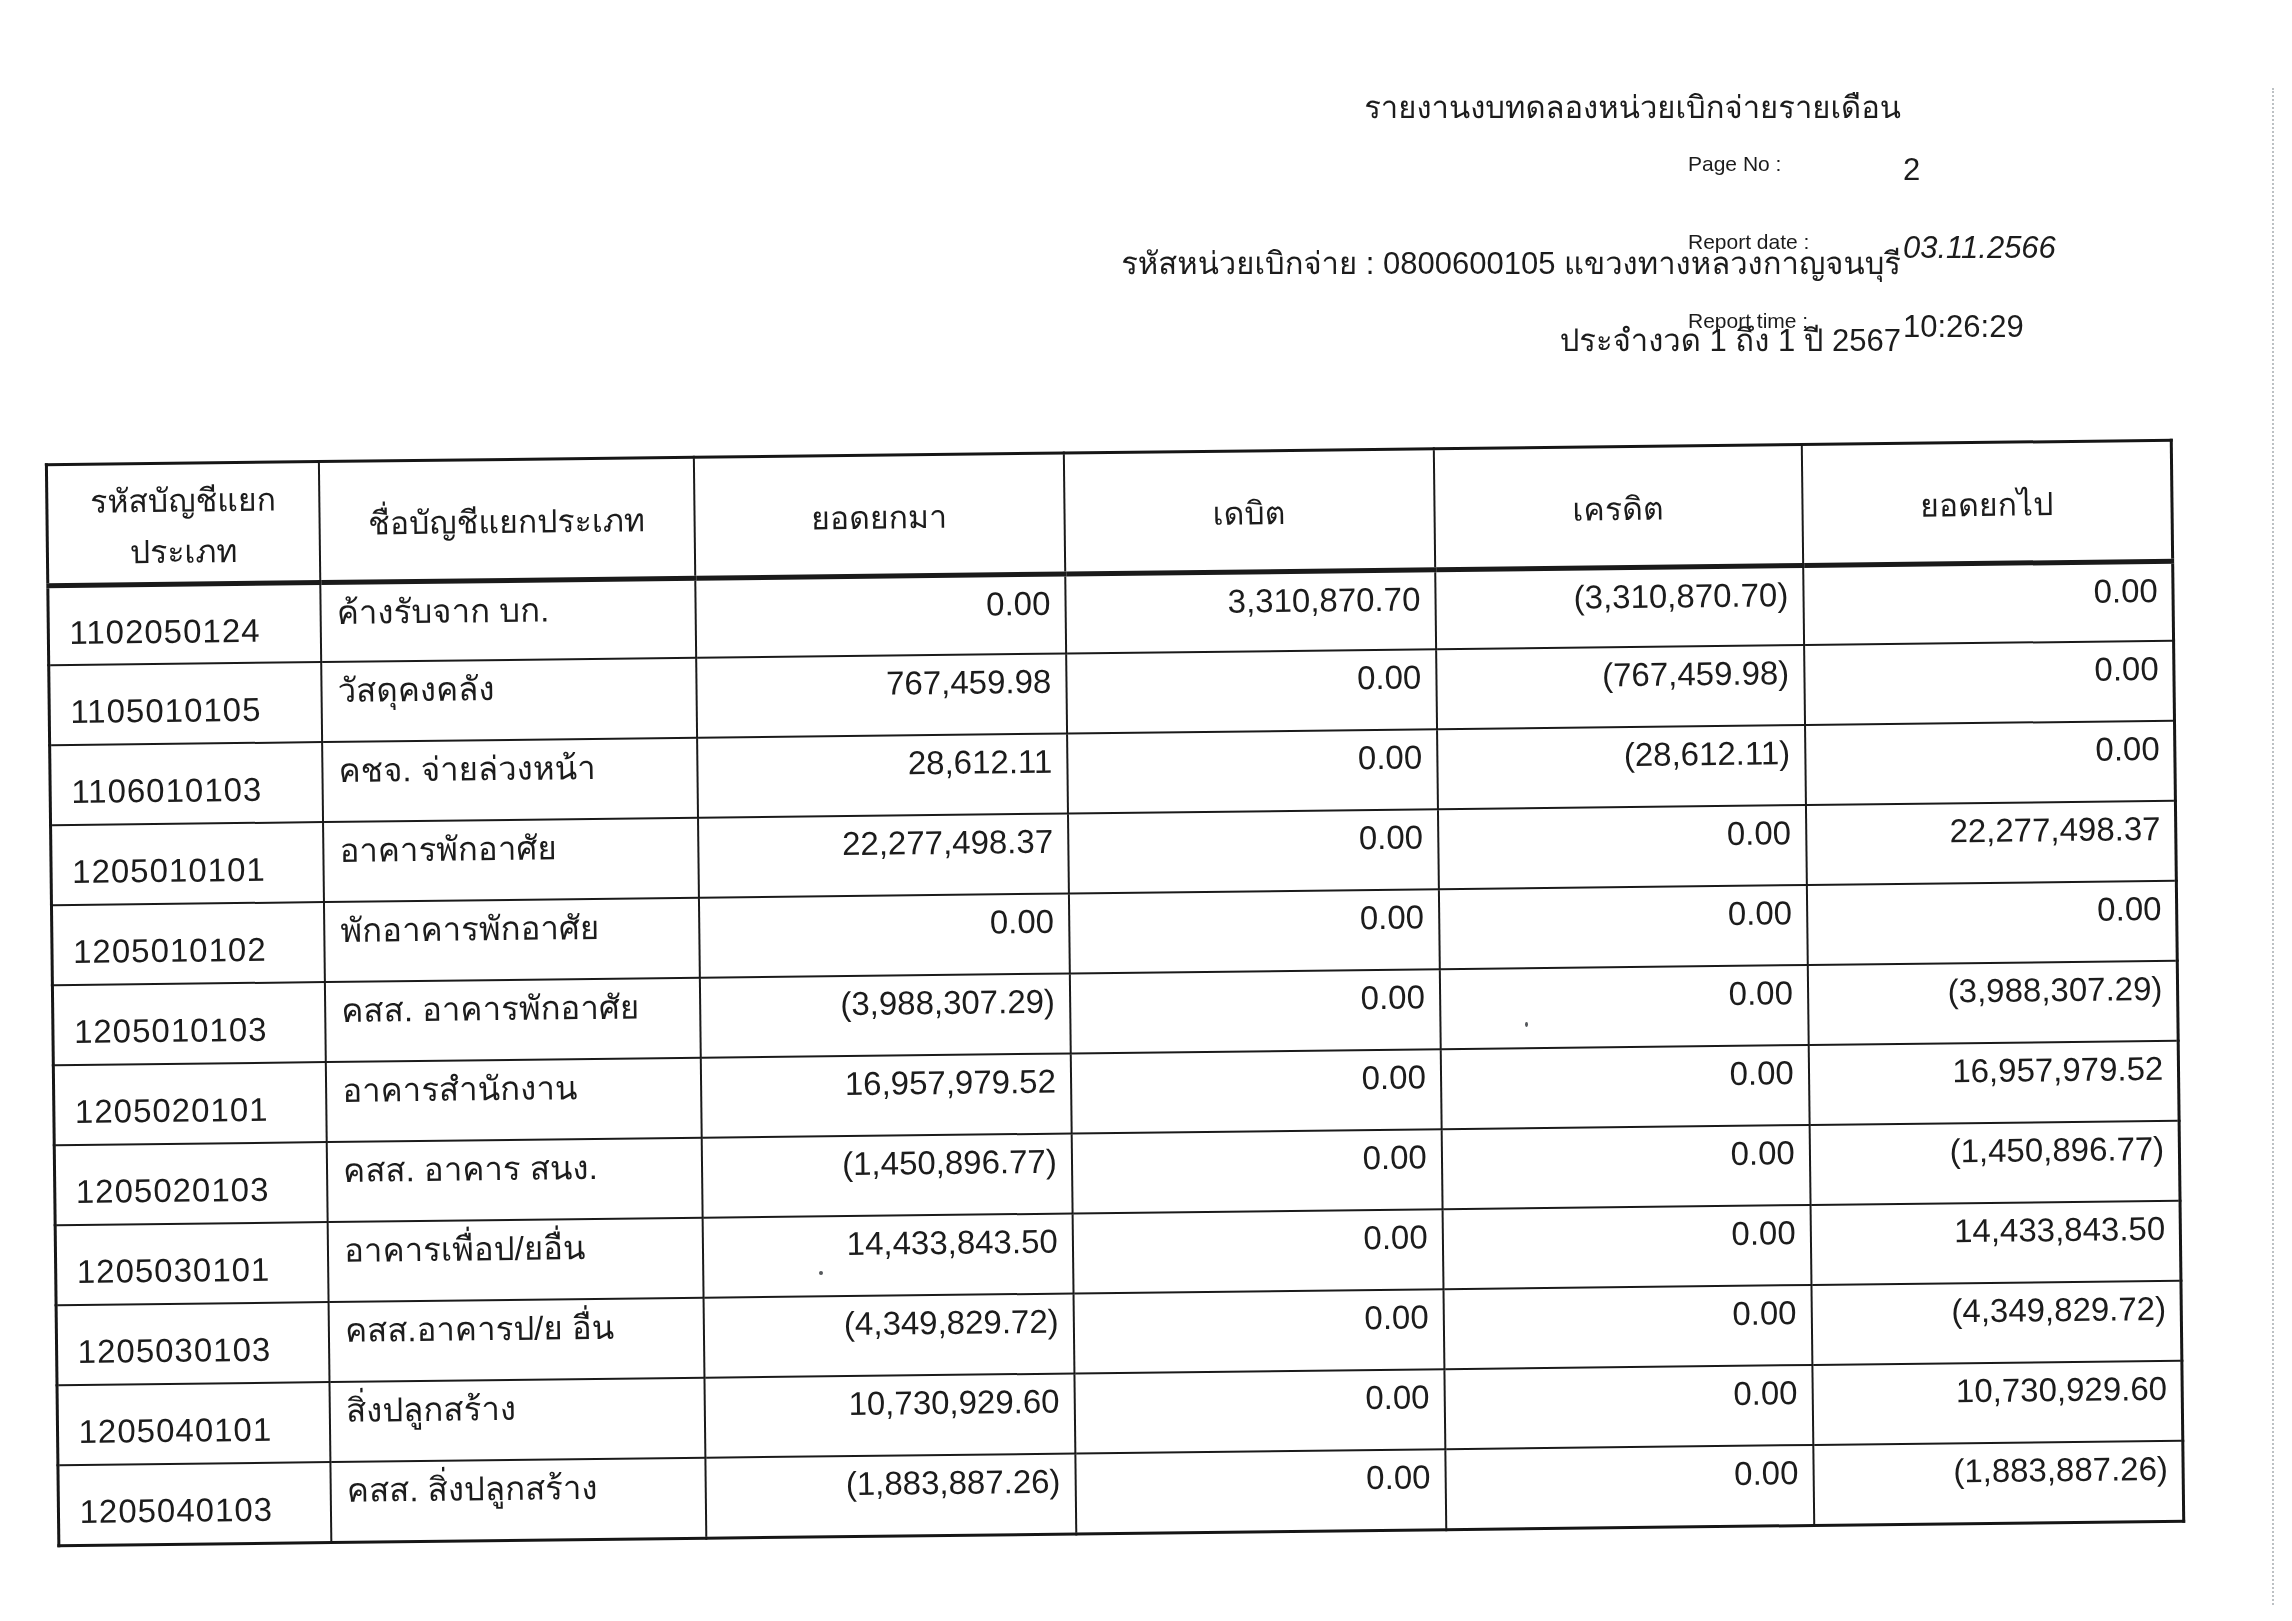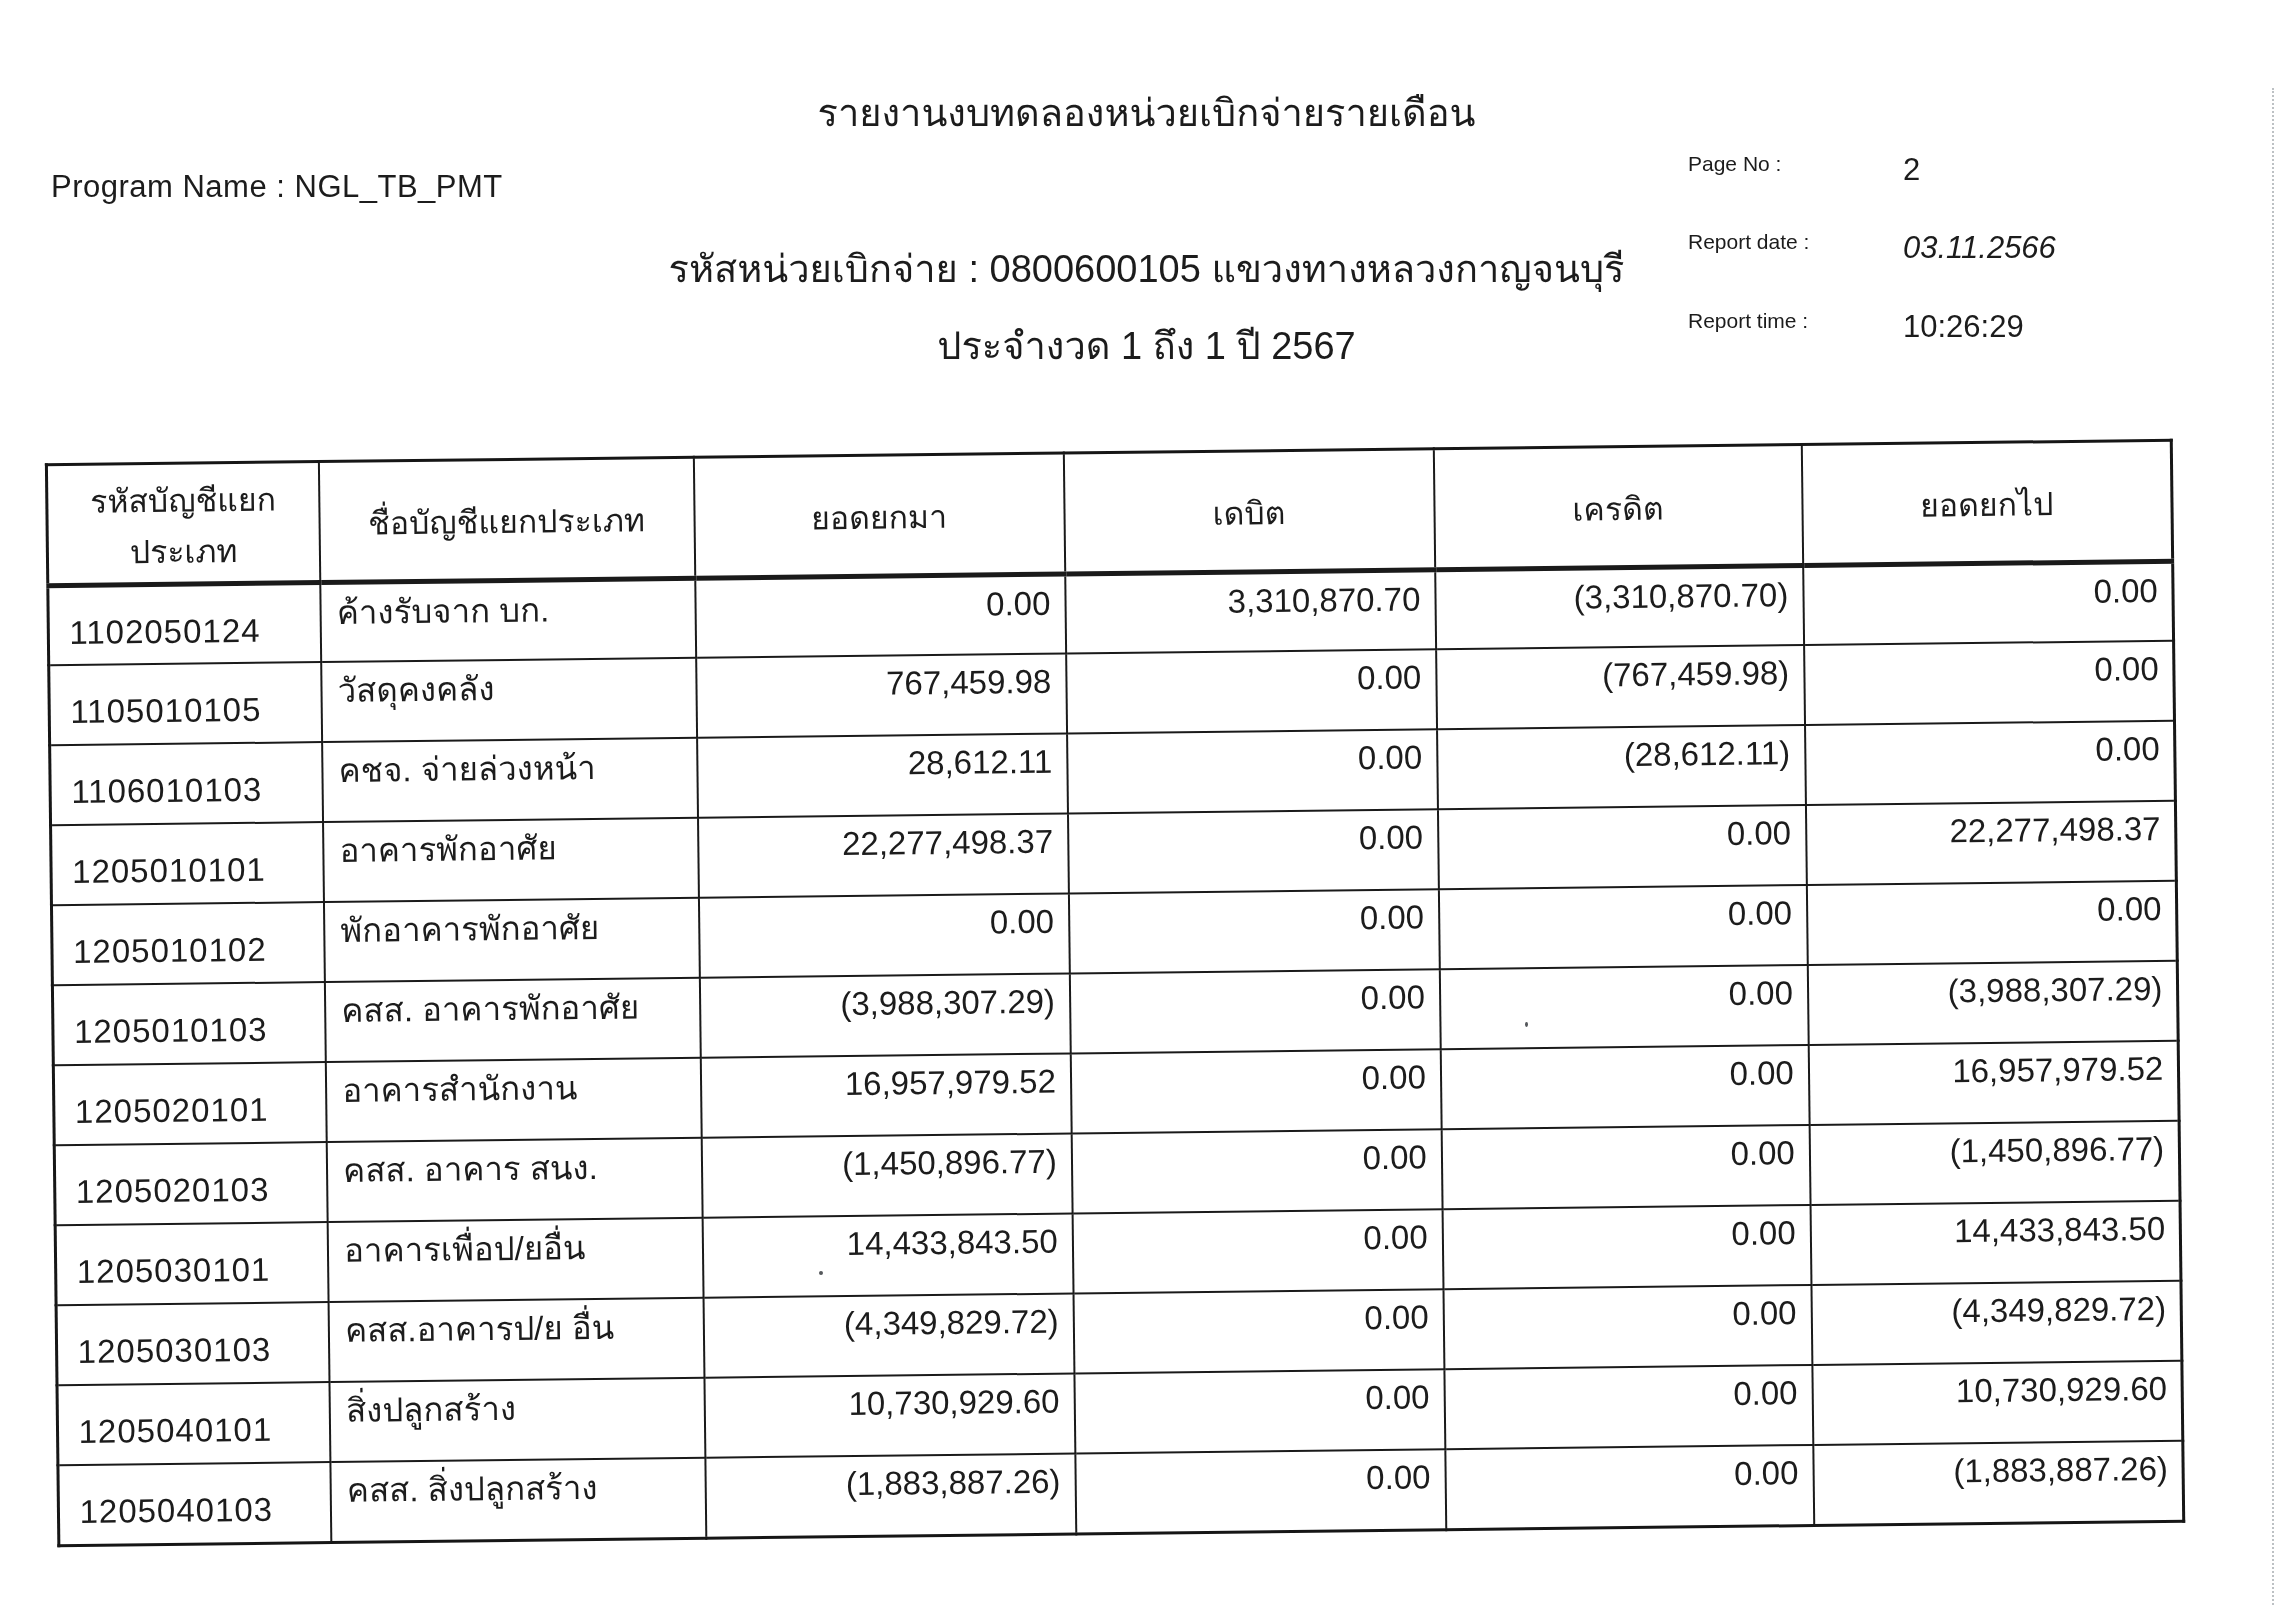--- a/index.html
+++ b/index.html
@@ -12,21 +12,21 @@
     background: #ffffff;
     overflow: hidden;
     font-family: "Liberation Sans", "DejaVu Sans", sans-serif;
     color: #1c1c1c;
     -webkit-font-smoothing: antialiased;
   }
   .abs { position: absolute; white-space: nowrap; }
 
   
   .hdr-left-line   { left: 51px;  font-size: 31px; letter-spacing: 0.5px; }
-  .hdr-center      { left: 392px; width: 1509px; text-align: center; font-size: 38px; }
+  .hdr-center      { left: 392px; width: 1509px; text-align: right; font-size: 31px; }
   .meta-label      { left: 1688px; font-size: 21px; }
   .meta-value      { left: 1903px; font-size: 31px; }
 
   
   .table-wrap {
     position: absolute;
     left: 51px; top: 451px;
     width: 2124px; height: 1074px;
     transform: rotate(-0.66deg);
     transform-origin: 50% 50%;
@@ -82,21 +82,20 @@
   }
   .speck { position: absolute; background: #55585c; border-radius: 50%; }
   .speck.s1 { left: 819px;  top: 1271px; width: 3.9px; height: 3.9px; }
   .speck.s2 { left: 1525px; top: 1022px; width: 2.9px; height: 4.9px; }
 </style>
 </head>
 <body>
 
 <div class="page">
 
-  <div class="abs hdr-left-line" style="top:169px;">Program Name : NGL_TB_PMT</div>
 
   <div class="abs hdr-center" style="top:82px;">รายงานงบทดลองหน่วยเบิกจ่ายรายเดือน</div>
   <div class="abs hdr-center" style="top:238px;">รหัสหน่วยเบิกจ่าย : 0800600105 แขวงทางหลวงกาญจนบุรี</div>
   <div class="abs hdr-center" style="top:315px;">ประจำงวด 1 ถึง 1 ปี 2567</div>
 
   <div class="abs meta-label" style="top:152px;">Page No :</div>
   <div class="abs meta-value" style="top:152px;">2</div>
   <div class="abs meta-label" style="top:230px;">Report date :</div>
   <div class="abs meta-value" style="top:230px;font-style:italic;">03.11.2566</div>
   <div class="abs meta-label" style="top:309px;">Report time :</div>

